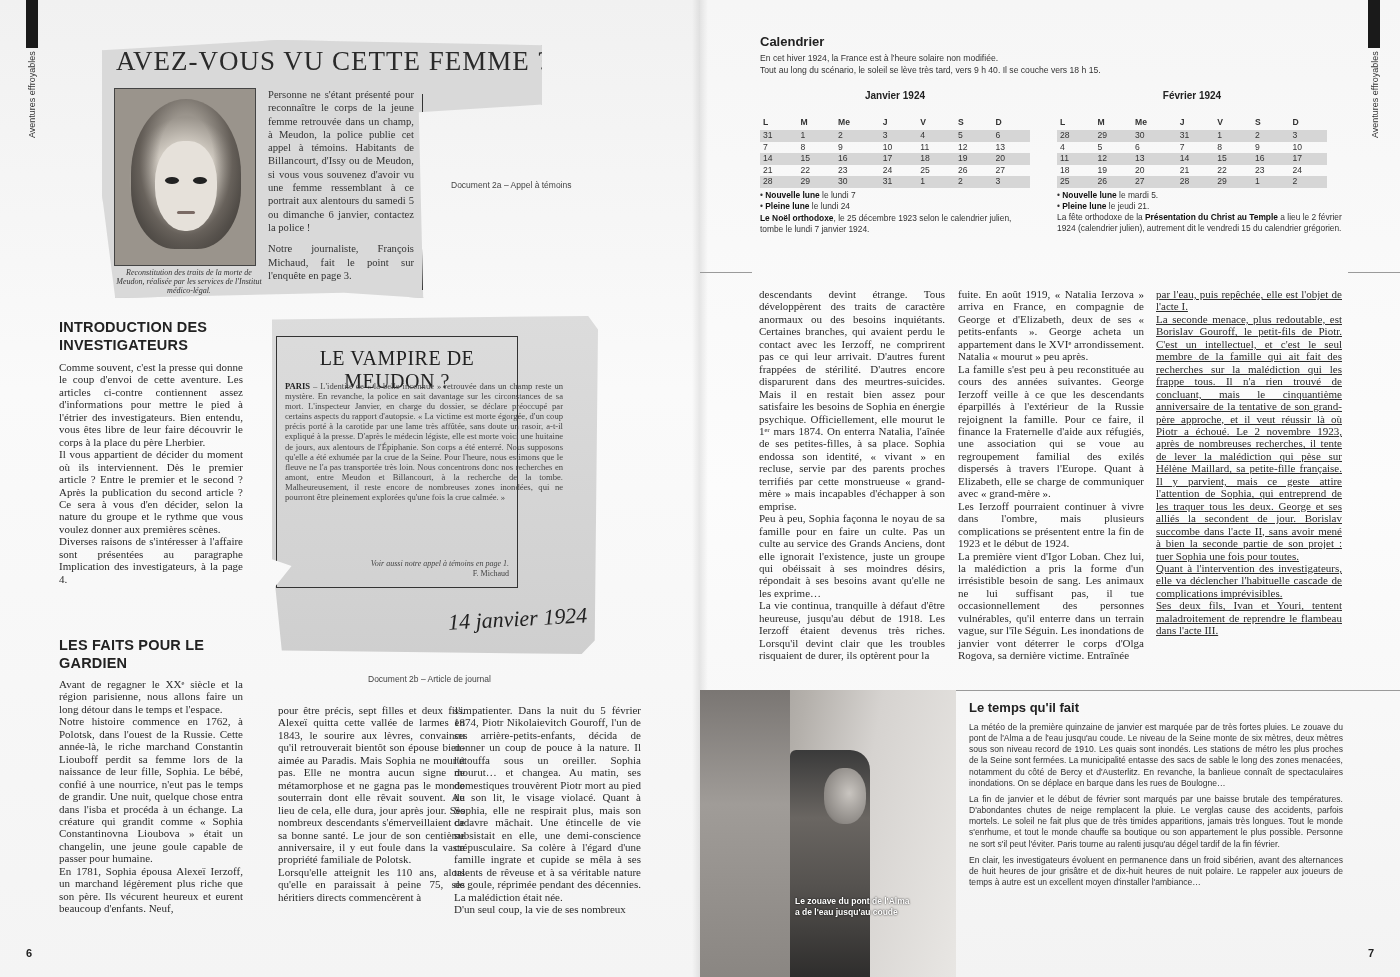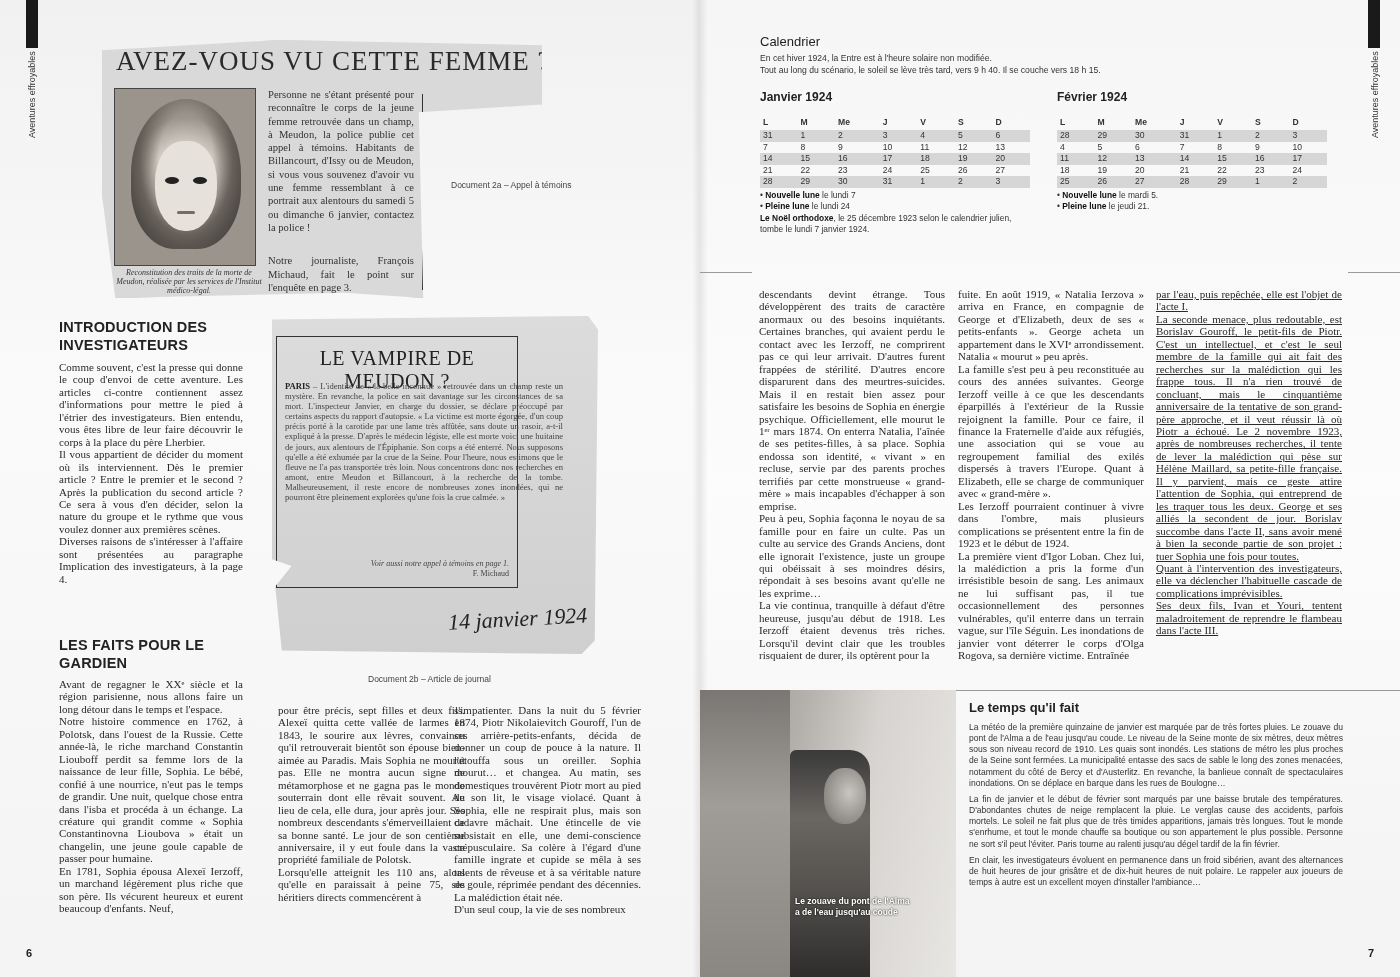--- a/index.html
+++ b/index.html
@@ -18,44 +18,44 @@
     .clip-a { position: absolute; left: 102px; top: 40px; width: 440px; height: 258px; background: #d9d9d9; box-shadow: 1px 1px 3px rgba(0,0,0,0.25); clip-path: polygon(0 4%, 40% 0, 100% 2%, 100% 25%, 72% 28%, 73% 100%, 55% 98%, 3% 100%, 0 60%); }
     .clip-a-title { position: absolute; left: 14px; top: 6px; font-family: "Liberation Serif", serif; font-size: 27px; letter-spacing: 1px; color: #2a2a2a; white-space: nowrap; }
     .portrait { position: absolute; left: 12px; top: 48px; width: 142px; height: 178px; border: 1px solid #444; background: radial-gradient(ellipse 40% 36% at 50% 52%, #e8e4de 0%, #cfc9c0 60%, #9a948c 100%); overflow: hidden; }
     .hair { position: absolute; left: 16px; top: 10px; width: 110px; height: 150px; border-radius: 50% 50% 40% 40%; background: radial-gradient(ellipse at 50% 40%, rgba(0,0,0,0) 35%, #5a544e 60%, #3e3a36 80%); opacity: 0.85; }
     .face { position: absolute; left: 40px; top: 52px; width: 62px; height: 90px; border-radius: 45% 45% 48% 48%; background: #e6e1da; }
     .eye { position: absolute; top: 36px; width: 14px; height: 7px; border-radius: 50%; background: #222; }
     .eye.l { left: 10px; } .eye.r { left: 38px; }
     .mouth { position: absolute; left: 22px; top: 70px; width: 18px; height: 3px; background: #7a6a64; border-radius: 2px; }
     .portrait-caption { position: absolute; left: 12px; top: 228px; width: 150px; font-size: 8px; font-style: italic; text-align: center; line-height: 9px; color: #333; }
     .clip-a-body { position: absolute; left: 166px; top: 48px; width: 146px; font-size: 10.6px; line-height: 13.3px; text-align: justify; color: #333; }
-    .clip-a-body p + p { margin-top: 20px; }
+    .clip-a-body p + p { margin-top: 8px; }
     .clip-a-rule { position: absolute; left: 320px; top: 54px; width: 1px; height: 196px; background: #333; }
 
     .caption { position: absolute; font-family: "Liberation Sans", sans-serif; font-size: 8.5px; color: #444; white-space: nowrap; }
 
     
     .clip-b { position: absolute; left: 272px; top: 316px; width: 326px; height: 338px; background: linear-gradient(180deg, #dcdcdc 0%, #cfcfcf 100%); box-shadow: 1px 1px 3px rgba(0,0,0,0.25); clip-path: polygon(0 1%, 97% 0, 100% 4%, 99% 96%, 95% 100%, 3% 99%, 1% 80%, 6% 74%, 0 72%); }
     .clip-b-frame { position: absolute; left: 4px; top: 20px; width: 242px; height: 252px; border: 1px solid #333; }
     .clip-b-title { position: absolute; left: 0; top: 10px; width: 100%; text-align: center; font-size: 20px; letter-spacing: 0.5px; color: #222; }
     .clip-b-body { position: absolute; left: 8px; top: 44px; width: 278px; font-size: 8.6px; line-height: 10.1px; text-align: justify; color: #444; }
     .clip-b-body b { color: #222; }
     .clip-b-sign { position: absolute; right: 8px; top: 222px; font-size: 8px; text-align: right; line-height: 10px; color: #444; }
     .clip-b-sign i { display: block; }
     .handwritten { position: absolute; left: 176px; top: 290px; font-family: "Liberation Serif", serif; font-style: italic; font-size: 22px; color: #222; transform: rotate(-3deg); white-space: nowrap; }
 
     .section-heading { position: absolute; font-family: "Liberation Sans", sans-serif; font-weight: bold; font-size: 14.5px; line-height: 18px; color: #222; letter-spacing: 0.2px; }
     .body-text { position: absolute; font-size: 11px; line-height: 12.45px; text-align: justify; color: #2a2a2a; hyphens: auto; }
     .body-text p { margin: 0; }
 
     
-    .cal-title { position: absolute; left: 760px; top: 34px; font-family: "Liberation Sans", sans-serif; font-weight: normal; font-size: 13px; color: #222; }
+    .cal-title { position: absolute; left: 760px; top: 34px; font-family: "Liberation Sans", sans-serif; font-weight: bold; font-size: 13px; color: #222; }
     .cal-intro { position: absolute; left: 760px; top: 53px; font-family: "Liberation Sans", sans-serif; font-size: 8.6px; line-height: 11.5px; color: #333; }
     .month { position: absolute; width: 270px; font-family: "Liberation Sans", sans-serif; }
-    .month-title { font-weight: bold; font-size: 12px; color: #222; height: 22px; }
+    .month-title { font-weight: bold; font-size: 10px; color: #222; height: 22px; text-align: center; }
     .cal-grid { width: 270px; border-collapse: collapse; font-size: 8.6px; color: #333; }
     .cal-grid th { text-align: left; font-weight: bold; padding: 0 0 3px 3px; height: 18px; vertical-align: bottom; }
     .cal-grid td { padding: 0 0 0 3px; height: 11.5px; line-height: 11.5px; }
     .cal-grid tr.shade td { background: #d6d6d6; }
     .cal-notes { margin-top: 2px; font-size: 8.4px; line-height: 11px; color: #333; }
     .cal-notes b { color: #111; }
     .cal-notes .note-p { margin-top: 1px; }
 
     .hr { position: absolute; height: 1px; background: #9a9a9a; }
 
@@ -135,21 +135,21 @@
 <div class="page page-right">
   <div class="side-tab" style="left:668px; top:0; height:48px;"></div>
   <div class="side-label" style="left:670px; top:138px; transform: rotate(-90deg);">Aventures effroyables</div>
   <div class="page-num" style="left:668px; top:947px;">7</div>
 </div>
 
 <div class="gutter"></div>
 
 <div class="cal-title">Calendrier</div>
 <div class="cal-intro">
-  <div>En cet hiver 1924, la Entre est à l'heure solaire non modifiée.</div>
+  <div>En cet hiver 1924, la France est à l'heure solaire non modifiée.</div>
   <div>Tout au long du scénario, le soleil se lève très tard, vers 9 h 40. Il se couche vers 18 h 15.</div>
 </div>
 
 <div class="month" style="left:760px; top:90px;">
   <div class="month-title">Janvier 1924</div>
   <table class="cal-grid">
     <tbody>
         <tr>
       <th>L</th>
       <th>M</th>
@@ -269,20 +269,21 @@
           <td>28</td>
           <td>29</td>
           <td>1</td>
           <td>2</td>
     </tr>
   </tbody>
     </table>
   <div class="cal-notes">
     <div>• <b>Nouvelle lune</b><span> le mardi 5.</span></div>
     <div>• <b>Pleine lune</b><span> le jeudi 21.</span></div>
+    <div style="width:285px;"><span>La fête orthodoxe de la </span><b>Présentation du Christ au Temple</b><span> a lieu le 2 février 1924 (calendrier julien), autrement dit le vendredi 15 du calendrier grégorien.</span></div>
   </div>
 </div>
 
 <div class="hr" style="left:700px; top:272px; width:52px;"></div>
 <div class="hr" style="left:1348px; top:272px; width:52px;"></div>
 <div class="hr" style="left:956px; top:690px; width:444px;"></div>
 
 <div class="body-text" style="left:759px; top:288px; width:186px;">
   <p>descendants devint étrange. Tous développèrent des traits de caractère anormaux ou des besoins inquiétants. Certaines branches, qui avaient perdu le contact avec les Ierzoff, ne comprirent pas ce qui leur arrivait. D'autres furent frappées de stérilité. D'autres encore disparurent dans des meurtres-suicides. Mais il en restait bien assez pour satisfaire les besoins de Sophia en énergie psychique. Officiellement, elle mourut le 1ᵉʳ mars 1874. On enterra Natalia, l'aînée de ses petites-filles, à sa place. Sophia endossa son identité, « vivant » en recluse, servie par des parents proches terrifiés par cette monstrueuse « grand-mère » mais incapables d'échapper à son emprise.</p>
   <p>Peu à peu, Sophia façonna le noyau de sa famille pour en faire un culte. Pas un culte au service des Grands Anciens, dont elle ignorait l'existence, juste un groupe qui obéissait à ses moindres désirs, répondait à ses besoins avant qu'elle ne les exprime…</p>

